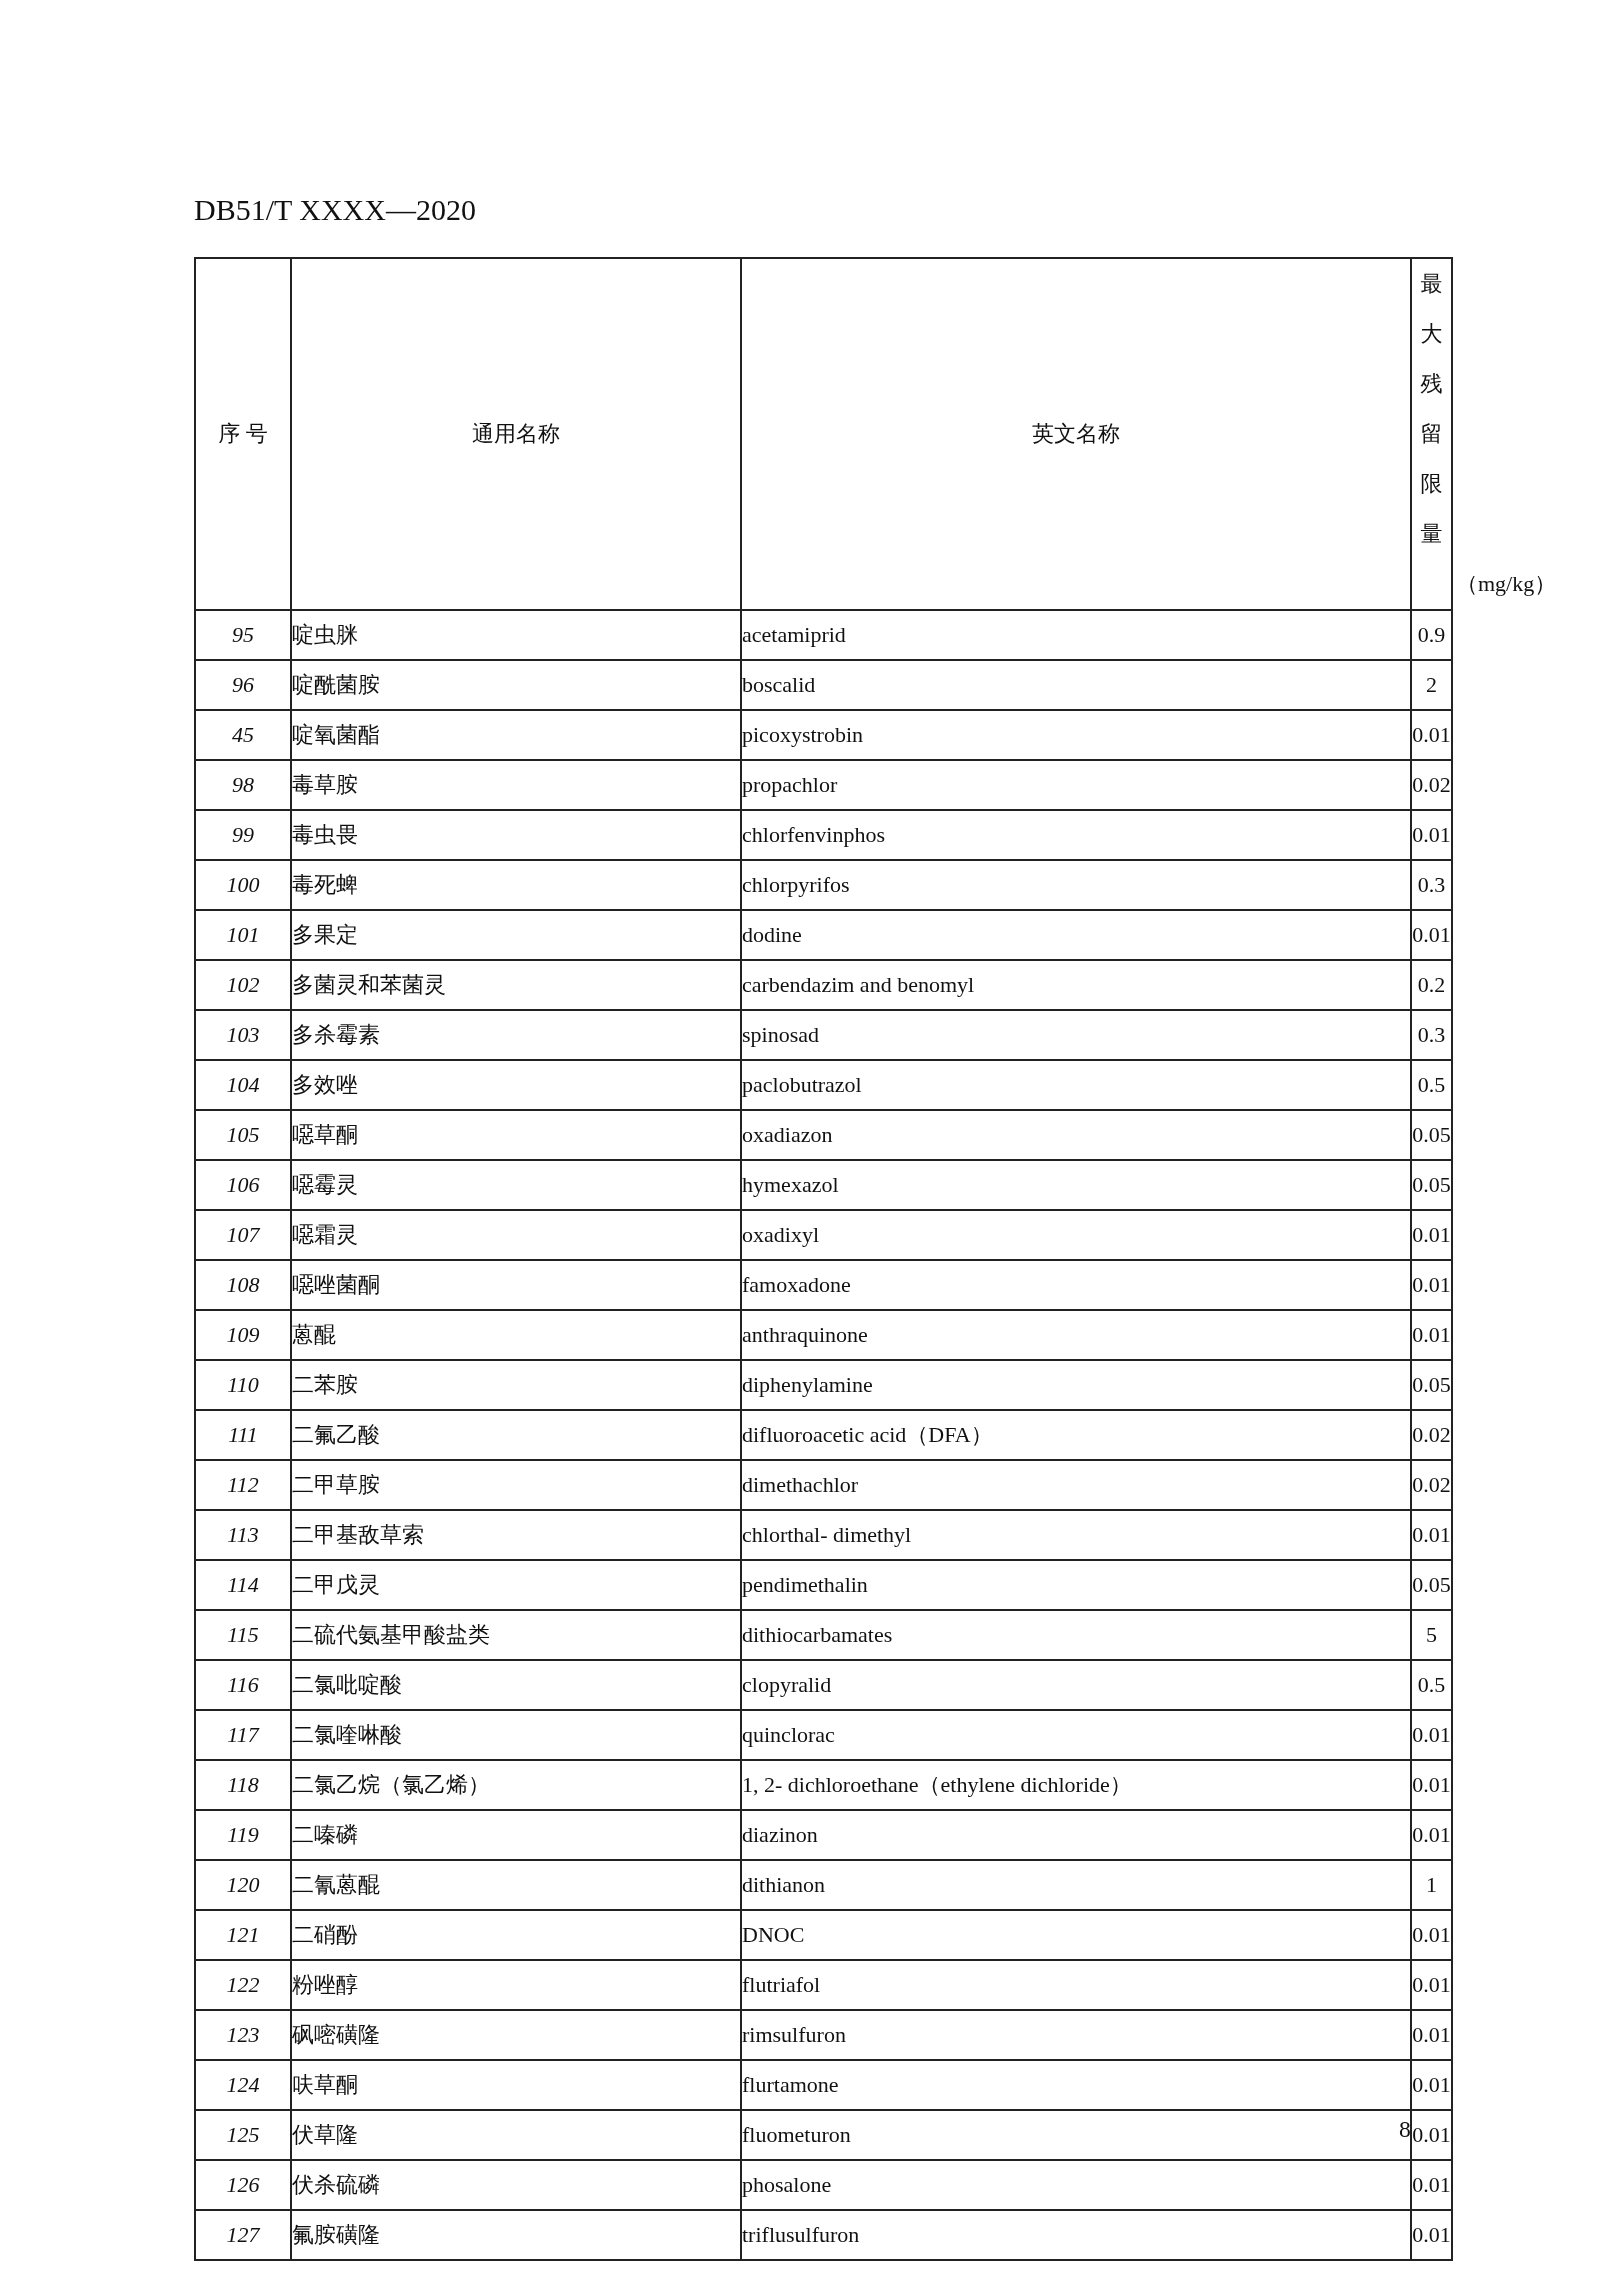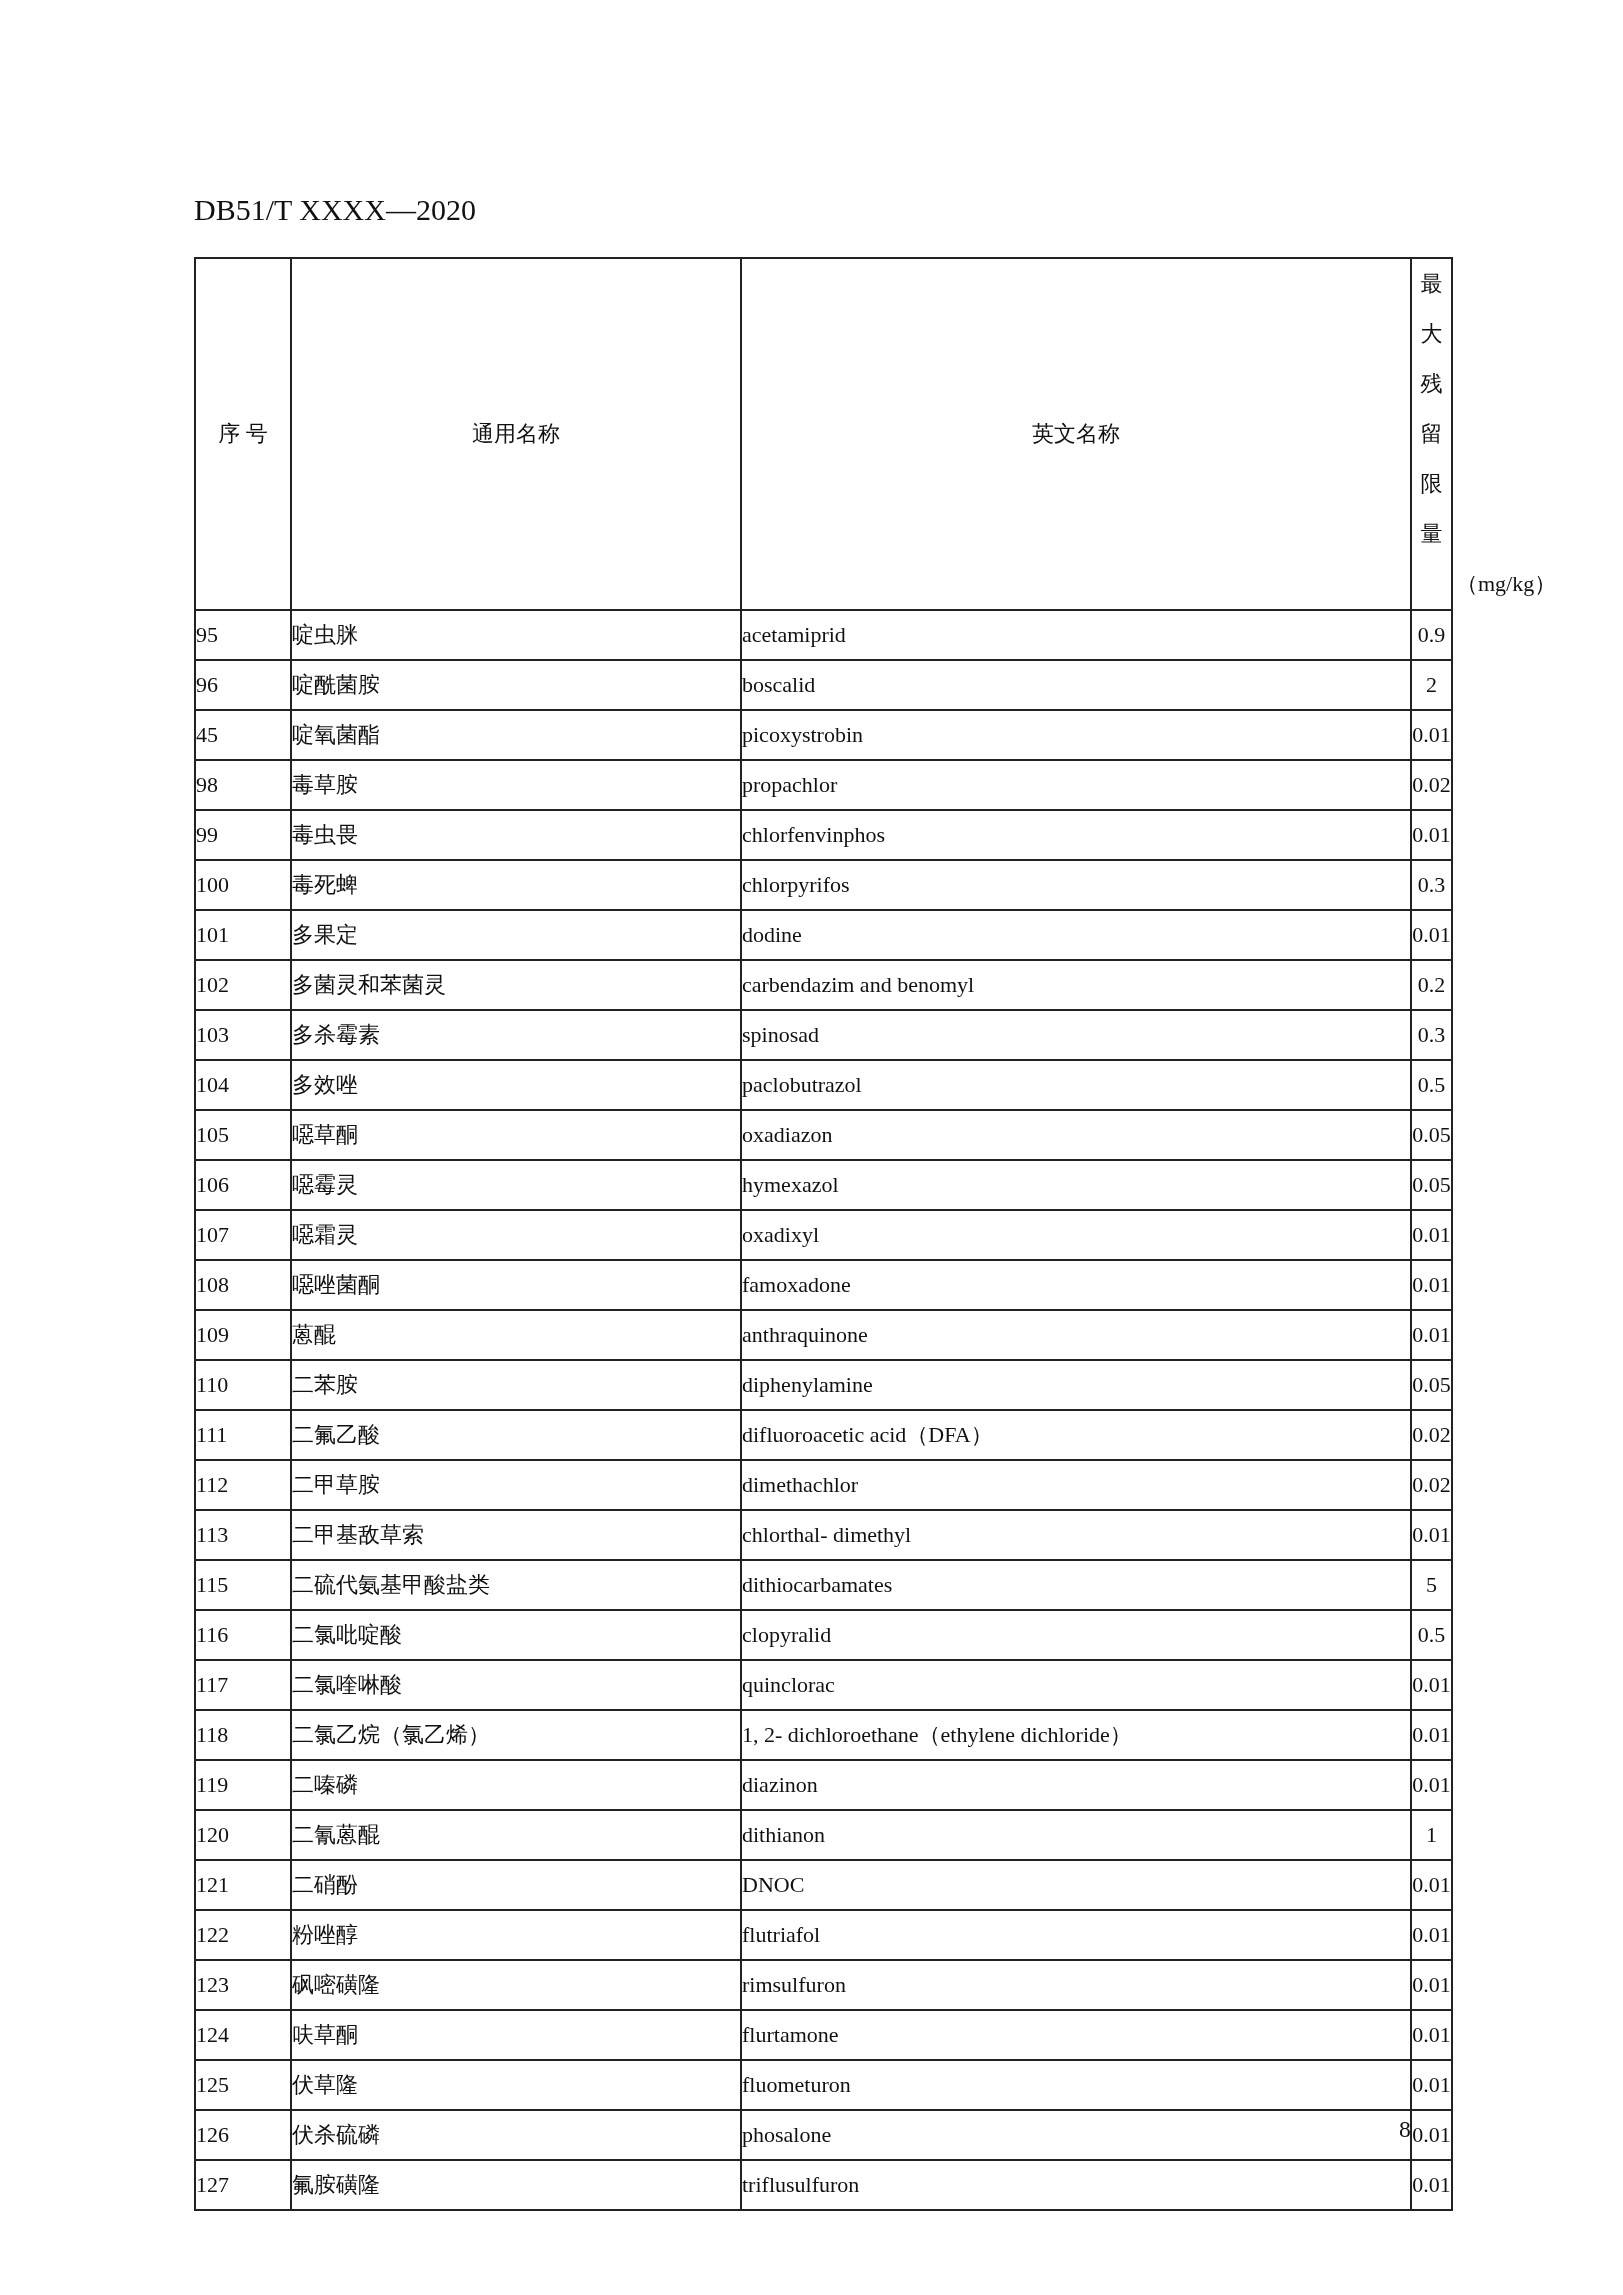--- a/index.html
+++ b/index.html
@@ -23,21 +23,21 @@
   table.mrl th, table.mrl td {
     border: 2px solid #222; padding: 0; vertical-align: middle;
   }
   table.mrl thead th {
     height: 99px; font-weight: normal; text-align: center; font-size: 22px;
   }
   table.mrl thead th .line { display: block; line-height: 54px; }
   table.mrl thead th.c-limit .line1 { line-height: 50px; }
   table.mrl thead th.c-limit .line2 { line-height: 50px; margin-left: 44px; }
   table.mrl tbody td { height: 48px; line-height: 48px; }
-  td.no { text-align: left; }
+  td.no { text-align: center; font-style: italic; }
   td.cn { text-align: left; padding-left: 14.4px; white-space: nowrap; }
   td.en { text-align: left; padding-left: 14.4px; white-space: nowrap; }
   td.val { text-align: center; }
   .page-number {
     position: absolute; left: 1399px; top: 2115px;
     font-size: 23.6px; line-height: 29px;
   }
 </style>
 </head>
 <body>
@@ -177,20 +177,26 @@
         <td class="en">dimethachlor</td>
         <td class="val">0.02</td>
       </tr>
       <tr>
         <td class="no">113</td>
         <td class="cn">二甲基敌草索</td>
         <td class="en">chlorthal- dimethyl</td>
         <td class="val">0.01</td>
       </tr>
       <tr>
+        <td class="no">114</td>
+        <td class="cn">二甲戊灵</td>
+        <td class="en">pendimethalin</td>
+        <td class="val">0.05</td>
+      </tr>
+      <tr>
         <td class="no">115</td>
         <td class="cn">二硫代氨基甲酸盐类</td>
         <td class="en">dithiocarbamates</td>
         <td class="val">5</td>
       </tr>
       <tr>
         <td class="no">116</td>
         <td class="cn">二氯吡啶酸</td>
         <td class="en">clopyralid</td>
         <td class="val">0.5</td>

